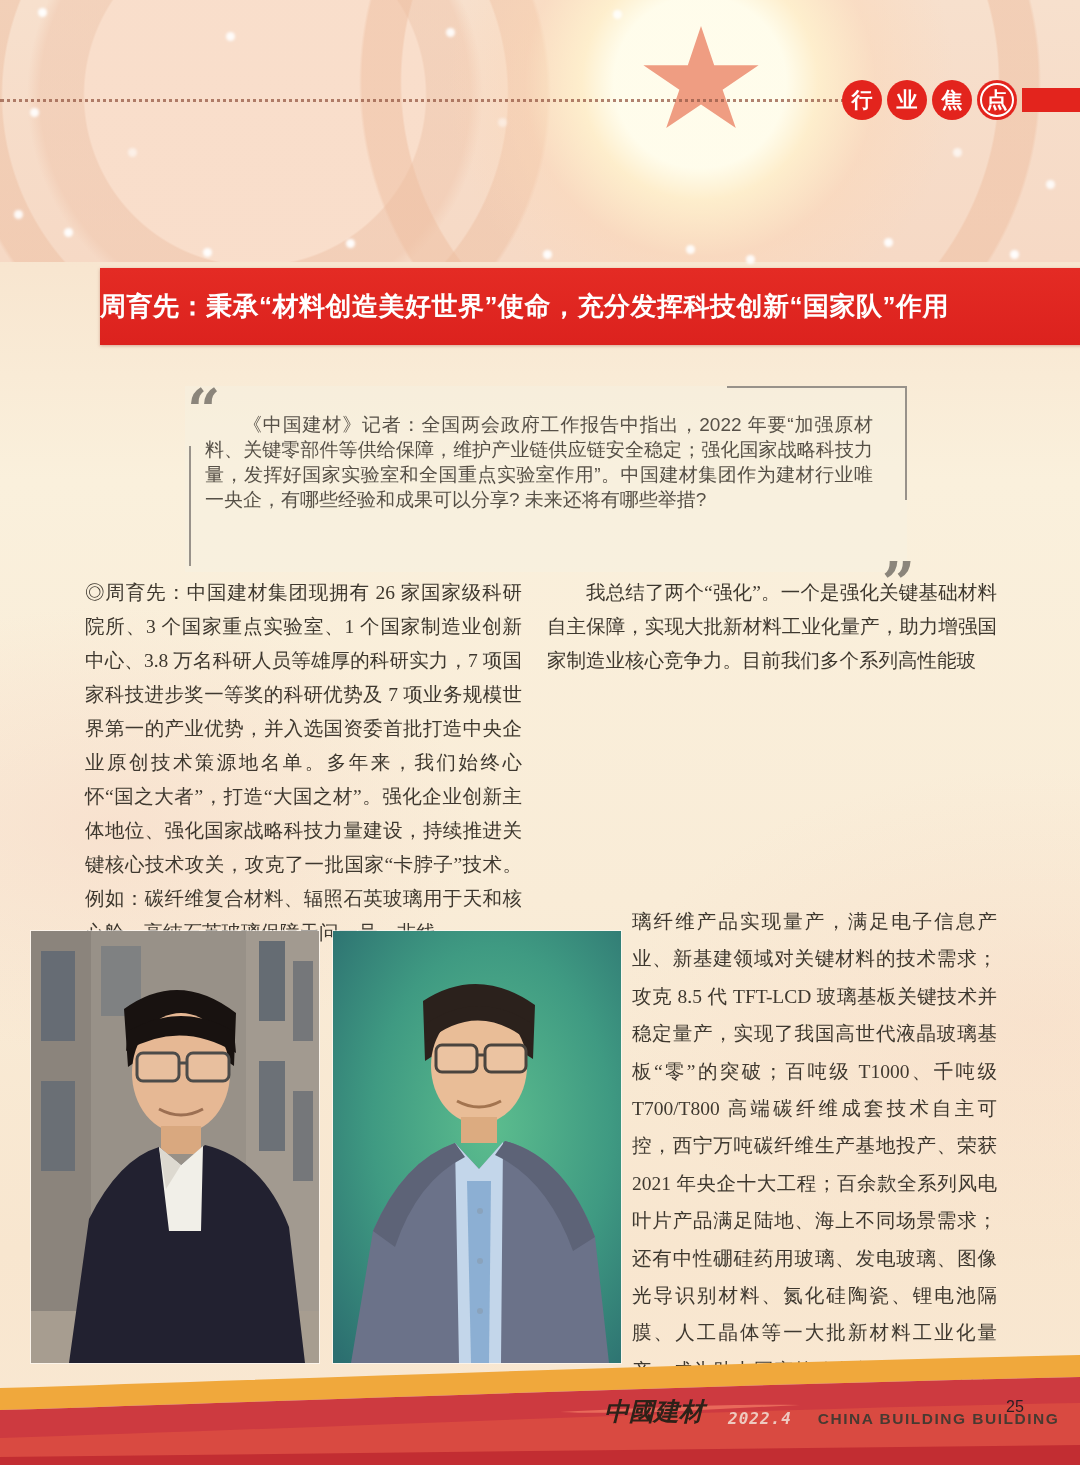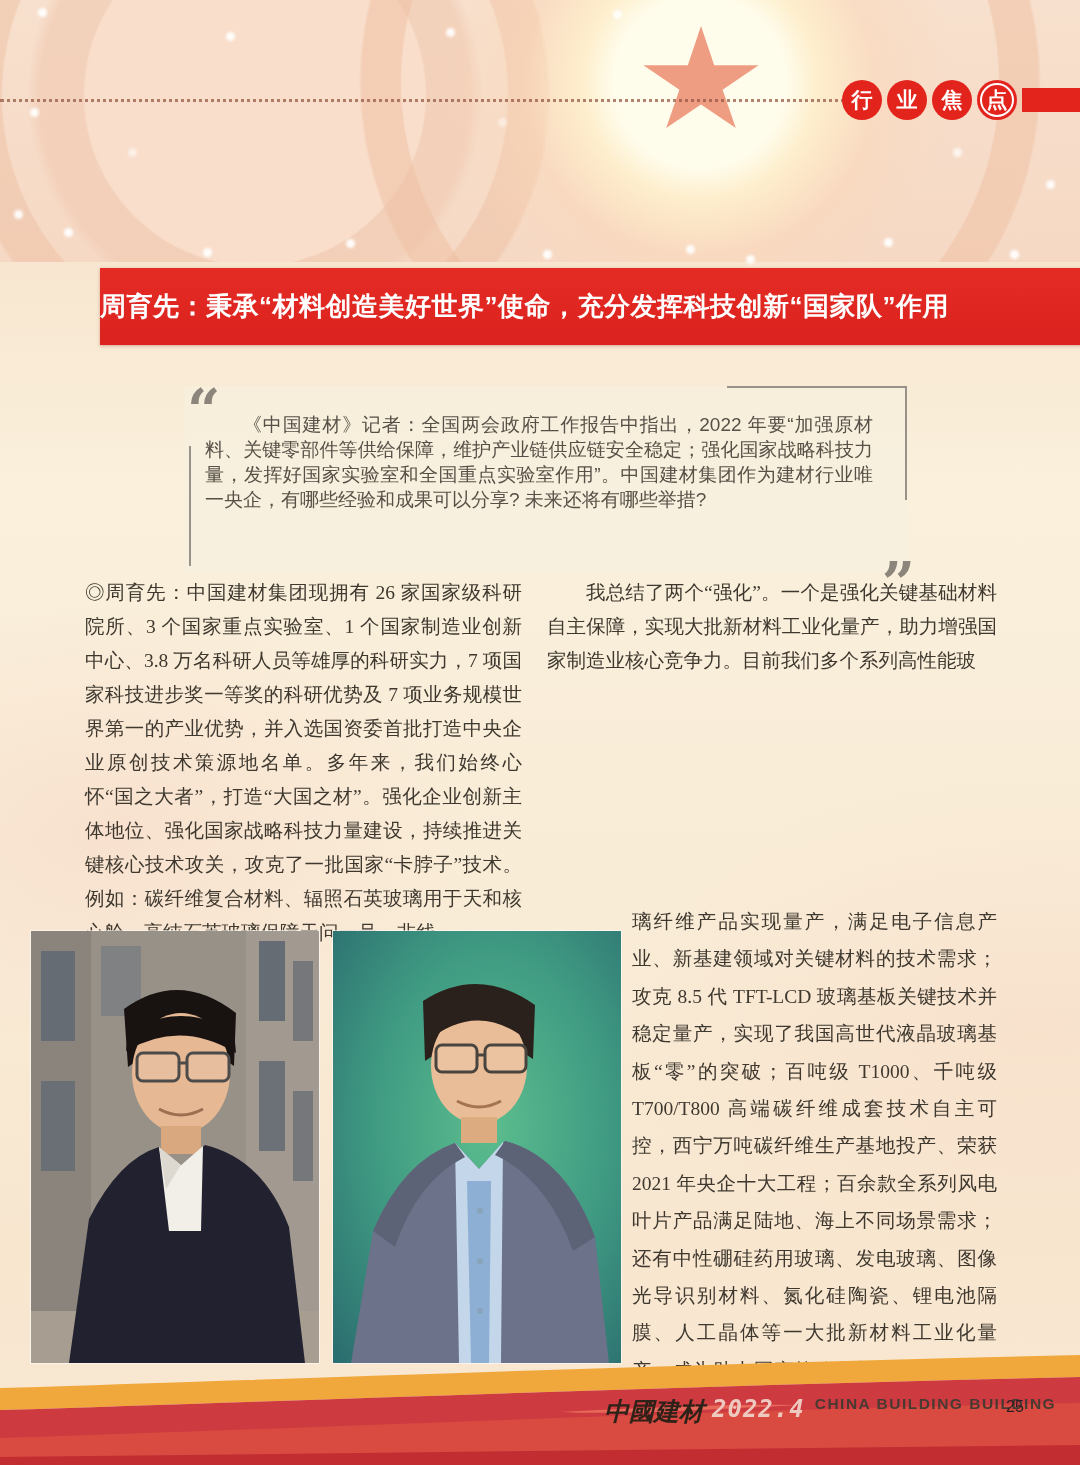--- a/index.html
+++ b/index.html
@@ -91,24 +91,24 @@
   .photo{ width:288px; height:432px; overflow:hidden; border:1px solid rgba(255,255,255,.55); }
   .photo svg{ display:block; }
   .narrowcol{
     margin-left:10px; width:365px;
     font-size:19.5px; line-height:37.4px; color:#3e382f; text-align:justify;
   }
   
   .footer-art{ position:absolute; left:0; bottom:0; width:1080px; height:115px; }
   .footer-text{
     position:absolute; left:604px; top:1395px; width:390px;
-    display:flex; align-items:flex-start; white-space:nowrap;
+    display:flex; align-items:flex-end; white-space:nowrap;gap:16px;
   }
   .brand-cn{ font-family:"Liberation Serif",serif; font-style:italic; font-weight:bold; font-size:25px; color:#2e2118; }
-  .issue{ font-family:"DejaVu Sans Mono",monospace; font-weight:bold; font-style:italic; font-size:24px; color:#eec9bf; margin-left:8px; letter-spacing:1px; }
+  .issue{ font-family:"DejaVu Sans Mono",monospace; font-weight:bold; font-style:italic; font-size:16px; color:#eec9bf; margin-left:8px; letter-spacing:1px; }
   .brand-en{ font-family:"Liberation Sans",sans-serif; font-weight:600; font-size:15.5px; color:#483a31; margin-left:10px; letter-spacing:1.5px; }
   .page-num{ position:absolute; left:1006px; top:1398px; font-family:"Liberation Sans",sans-serif; font-size:16px; color:#2a1e22; }
 </style>
 </head>
 <body>
 
 <div id="page">
 
   <div class="header">
     <div class="lights"></div>

